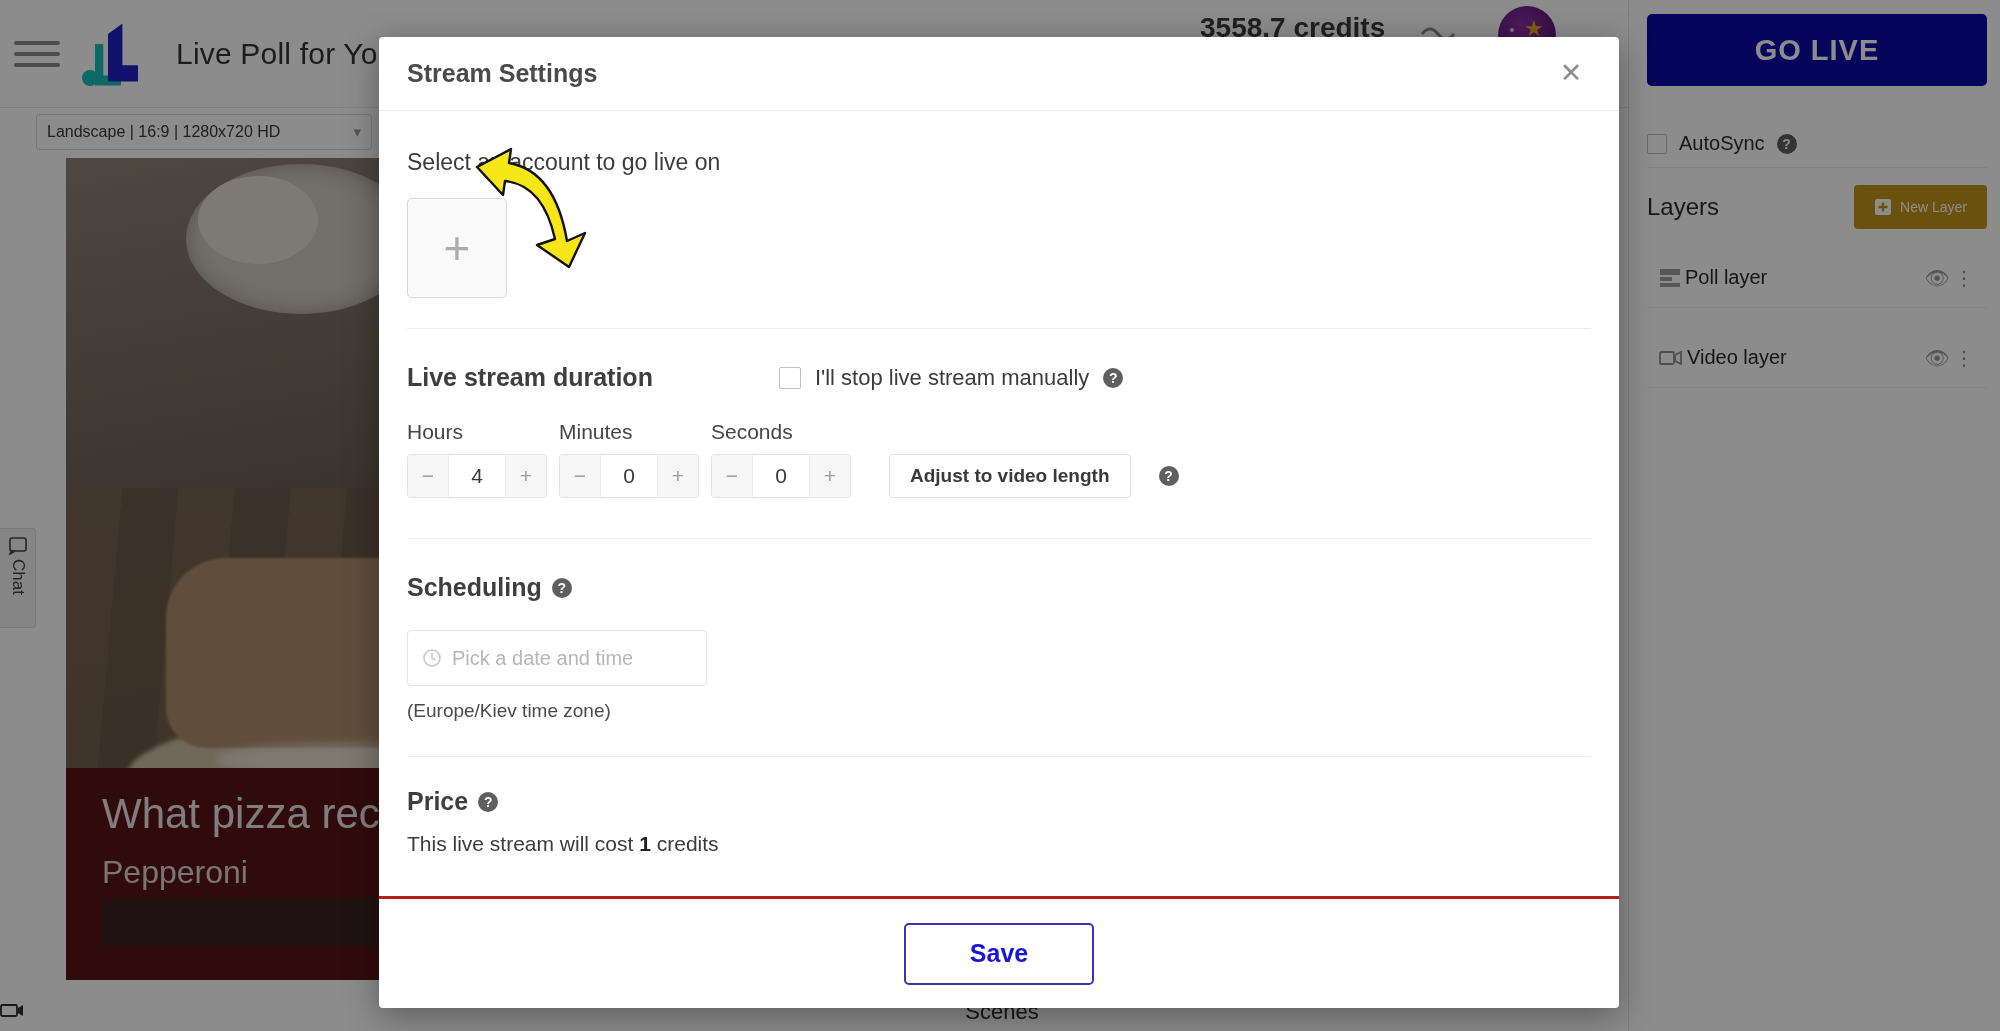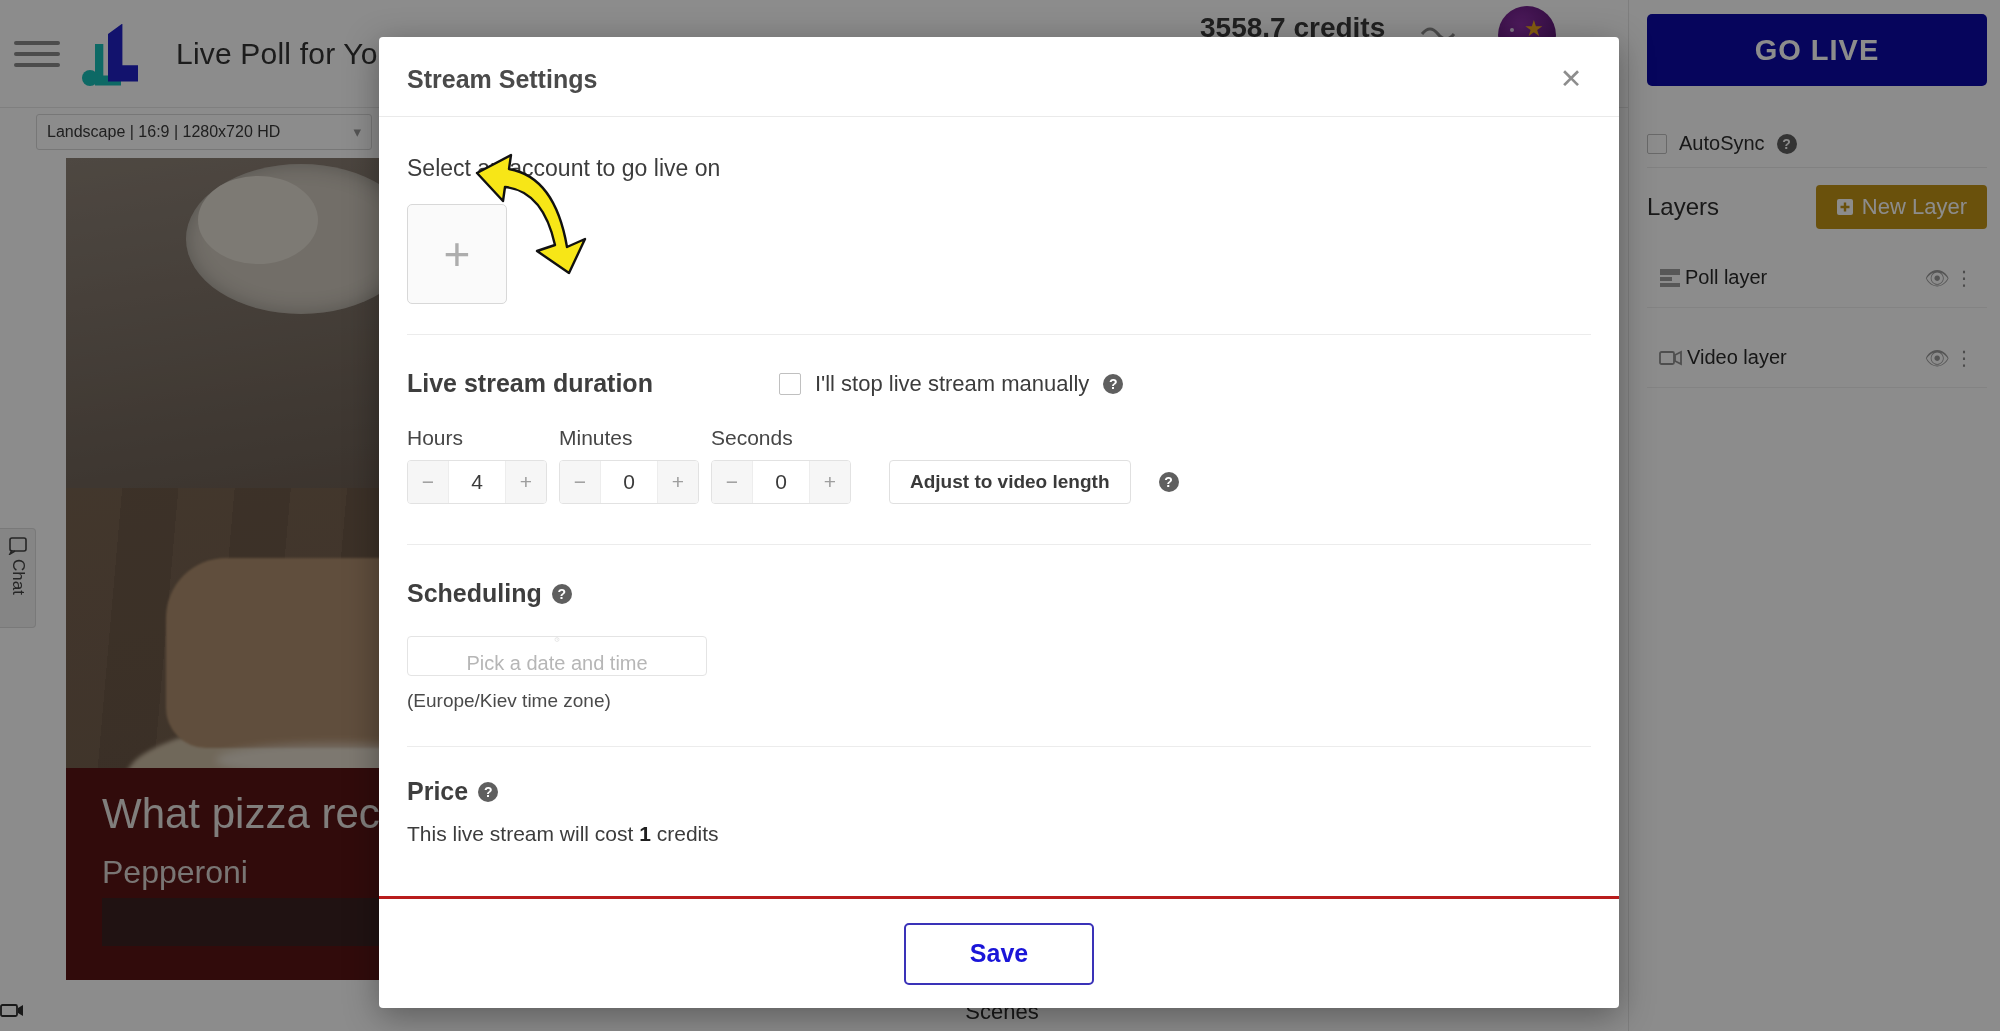--- a/index.html
+++ b/index.html
@@ -110,21 +110,21 @@
     display: flex; align-items: center; gap: 12px; border-bottom: 1px solid #ececec; }
   .cbox { width: 20px; height: 20px; border: 1px solid #c0c0c0; border-radius: 2px;
     background: #fff; flex: none; }
   .autosync-row .lbl { font-size: 20px; color: #2f2f2f; }
 
   .layers-head { position: absolute; left: 18px; top: 182px; width: 340px; height: 50px;
     display: flex; align-items: center; }
   .layers-head .ttl { font-size: 24px; color: #2e2e2e; }
   .newlayer {
     margin-left: auto; background: #c29416; color: #fff; border: none;
-    border-radius: 4px; height: 44px; padding: 0 20px; font-size: 22px; cursor: pointer;
+    border-radius: 4px; height: 44px; padding: 0 20px; font-size: 14px; cursor: pointer;
     display: flex; align-items: center; gap: 8px;
   }
   .layer-row {
     position: absolute; left: 18px; width: 340px; height: 60px;
     display: flex; align-items: center; gap: 4px; padding: 0 12px;
     border-bottom: 1px solid #efefef; font-size: 20px; color: #2b2b2b; cursor: pointer;
   }
   .layer-row .name { flex: 1; }
   .layer-row .eye { color: #9b9b9b; font-size: 20px; }
   .layer-row .dots { color: #8a8a8a; font-size: 20px; letter-spacing: 1px; }
@@ -136,21 +136,21 @@
   
   .overlay { position: absolute; inset: 0; background: rgba(0,0,0,.45); }
 
   
   .modal {
     position: absolute; left: 379px; top: 37px; width: 1240px; height: 971px;
     background: #fff; border-radius: 4px; box-shadow: 0 8px 34px rgba(0,0,0,.35);
     display: flex; flex-direction: column;
   }
   .modal-head { height: 74px; border-bottom: 1px solid #eaeaea; display: flex;
-    align-items: center; padding: 16px 28px; flex: none; margin-top: 6px; }
+    align-items: center; padding: 16px 28px; flex: none; }
   .modal-title { font-size: 25px; font-weight: bold; color: #4a4a4a; }
   .modal-close { margin-left: auto; width: 40px; height: 40px; border: none;
     background: transparent; color: #8d8d8d; font-size: 27px; cursor: pointer; line-height: 1; }
 
   .modal-body { flex: 1; padding: 0 28px; overflow: hidden; position: relative; }
 
   .sec-label { font-size: 23px; color: #3c3c3c; margin-top: 38px; }
   .acct-tile {
     margin-top: 22px; width: 100px; height: 100px; border: 1px solid #d8d8d8;
     border-radius: 5px; background: #fafafa; display: flex; align-items: center;
@@ -178,23 +178,23 @@
   .stepper button { width: 40px; border: none; background: #f6f6f6; color: #9e9e9e;
     font-size: 21px; cursor: pointer; }
   .stepper .val { flex: 1; display: flex; align-items: center; justify-content: center;
     font-size: 21px; color: #3a3a3a; background: #fff;
     border-left: 1px solid #ededed; border-right: 1px solid #ededed; }
   .adjust-btn { height: 44px; padding: 0 20px; border: 1px solid #e0e0e0; border-radius: 4px;
     background: #fff; font-size: 19px; font-weight: bold; color: #3a3a3a; cursor: pointer;
     margin-left: 26px; }
   .dur-row .help { margin-left: 28px; }
 
-  .date-input { margin-top: 28px; width: 300px; height: 40px; border: 1px solid #e4e4e4;
+  .date-input { margin-top: 28px; width: 300px; height: 56px; border: 1px solid #e4e4e4;
     border-radius: 4px; display: flex; align-items: center; gap: 10px; padding: 0 14px;
-    font-size: 20px; color: #b6b6b6; background: #fff; cursor: pointer; flex-direction: column; }
+    font-size: 20px; color: #b6b6b6; background: #fff; cursor: pointer; }
   .tz-note { margin-top: 14px; font-size: 19px; color: #4a4a4a; }
   .price-note { margin-top: 16px; font-size: 21px; color: #3c3c3c; }
   .price-note b { font-weight: bold; color: #1f1f1f; }
 
   .modal-foot { height: 112px; border-top: 3px solid #b91c1c; display: flex;
     align-items: center; justify-content: center; flex: none; }
   .save-btn { width: 190px; height: 62px; border: 2px solid #3a32b8; border-radius: 5px;
     background: #fff; color: #1a15d8; font-size: 25px; font-weight: bold; cursor: pointer; }
 
   .arrow-anno { position: absolute; left: 84px; top: 22px; width: 170px; height: 140px;

